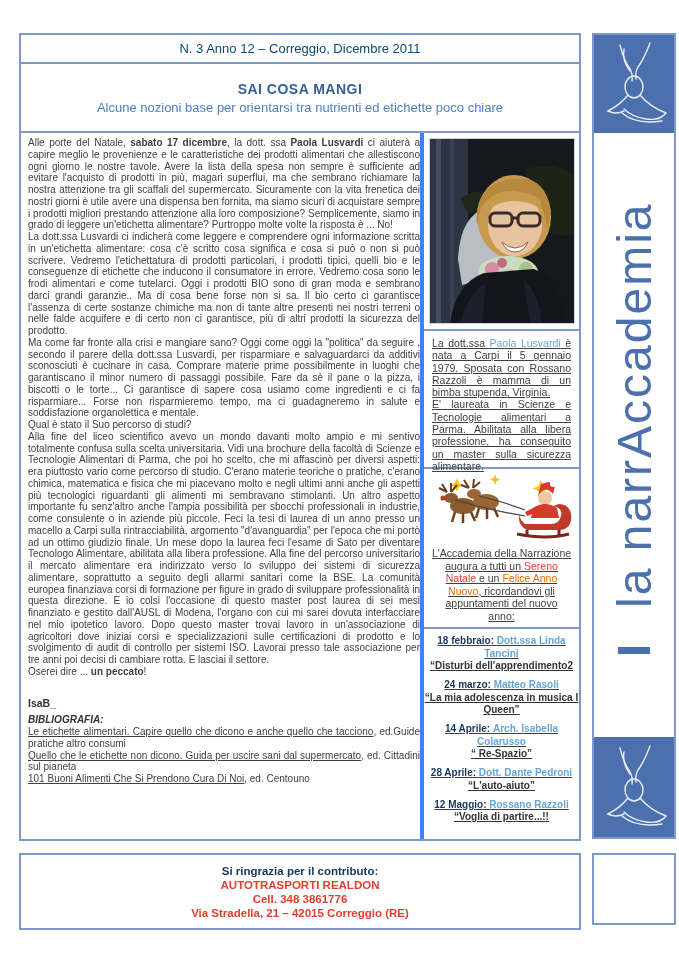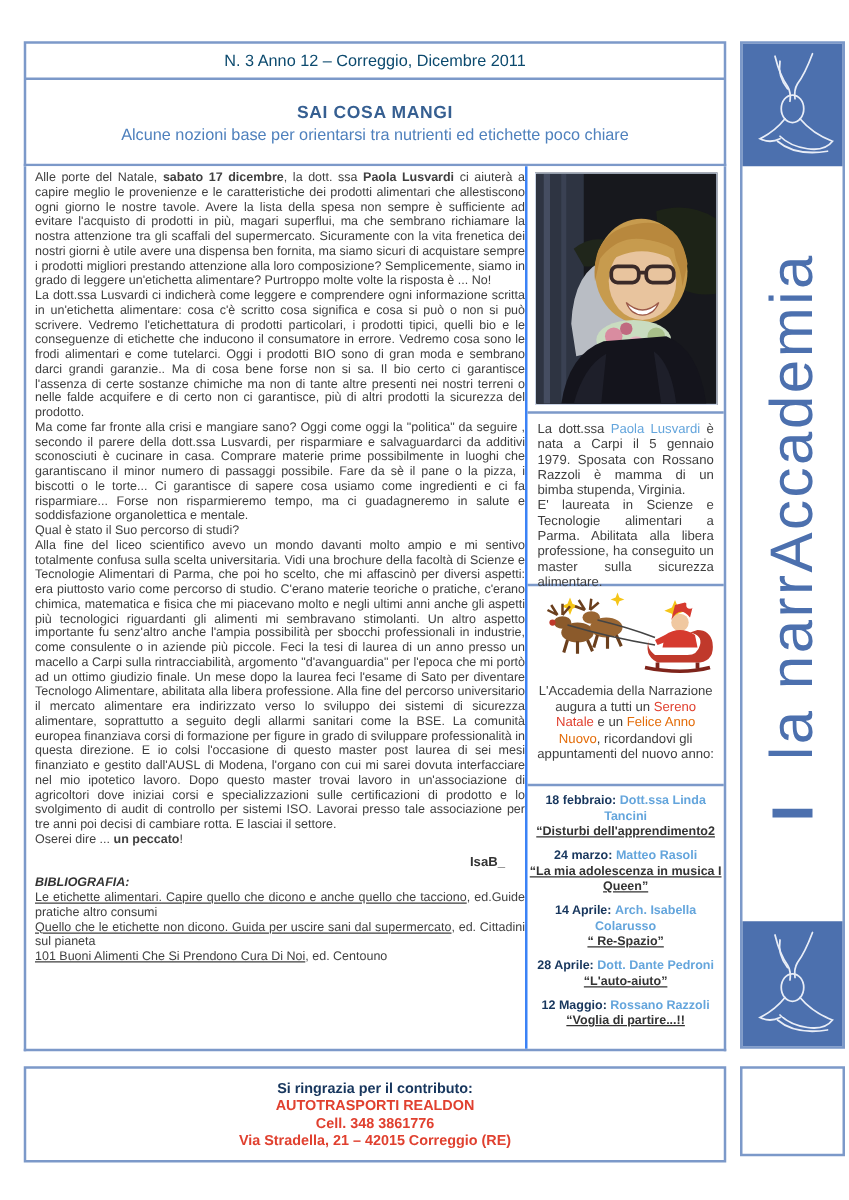--- a/index.html
+++ b/index.html
@@ -20,27 +20,27 @@
   .page-subtitle{font-size:13px;color:#4f81bd;}
 
   
   .main-box{left:19px;top:133px;width:562px;height:708px;border-top:none;}
   .article{position:absolute;left:7px;top:4px;width:392px;font-size:10px;line-height:11.75px;text-align:justify;}
   .article p{margin:0;}
   .seg-b{font-weight:bold;}
   .c-red{color:#e0402f;}
   .c-orange{color:#e36c09;}
   .c-lightblue{color:#64a5dc;}
-  .signature{text-align:right;font-weight:bold;margin-top:7px;padding-right:16px;font-size:10.5px;color:#333;}
+  .signature{text-align:left;font-weight:bold;margin-top:20px;padding-right:16px;font-size:10.5px;color:#333;}
   .biblio-head{font-weight:bold;font-style:italic;margin-top:5px;font-size:10px;color:#333;}
   .biblio p{margin:0;}
   .bib-title{text-decoration:underline;}
 
   
-  .right-col{position:absolute;right:0;top:0;width:159px;height:100%;border-left:2px solid #3b82f6;box-sizing:border-box;}
+  .right-col{position:absolute;right:0;top:0;width:159px;height:100%;border-left:4px solid #3b82f6;box-sizing:border-box;text-decoration:underline;}
   .photo-cell{height:198px;border-bottom:2px solid #7c99c9;display:flex;align-items:center;justify-content:center;box-sizing:border-box;}
   .photo-frame{width:144px;height:184px;border:1px solid #c8d2e4;background:#17181d;overflow:hidden;}
   .bio-cell{height:138px;border-bottom:2px solid #7c99c9;box-sizing:border-box;padding:6px 8px;font-size:10.5px;line-height:12.3px;text-align:justify;white-space:pre-line;}
   .xmas-cell{height:160px;border-bottom:2px solid #7c99c9;box-sizing:border-box;text-align:center;}
   .santa-wrap{width:100%;height:78px;display:flex;align-items:center;justify-content:center;}
   .wishes{font-size:10.5px;line-height:12.6px;padding:0 7px;text-align:center;}
   .events-cell{box-sizing:border-box;padding-top:6px;text-align:center;font-size:10px;line-height:12.5px;}
   .event{margin-bottom:6.5px;}
   .event-head{font-weight:bold;color:#17365d;}
   .event-speaker{font-weight:bold;color:#64a5dc;}

